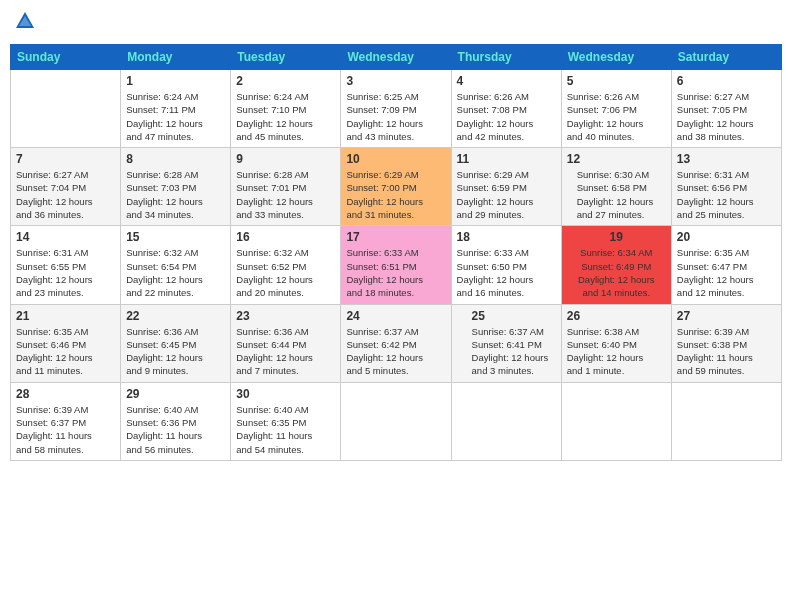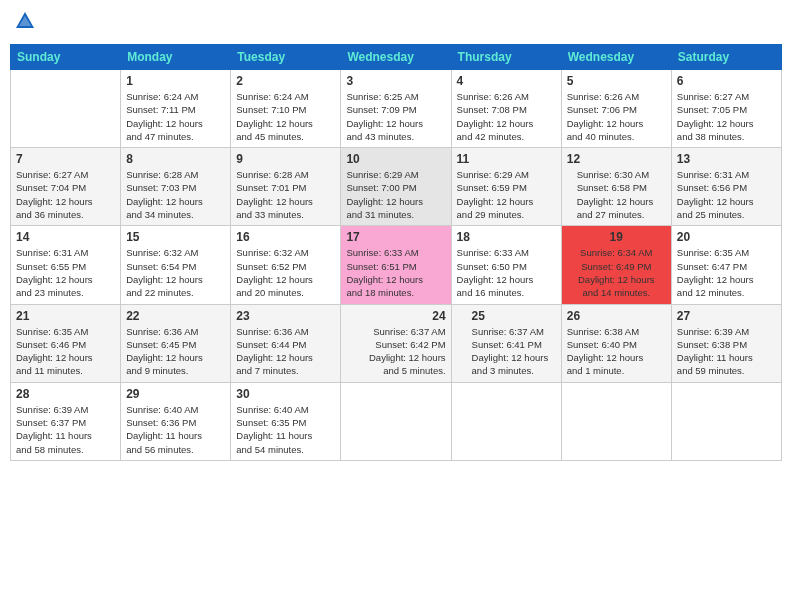--- a/index.html
+++ b/index.html
@@ -185,21 +185,21 @@
 Daylight: 12 hours
 and 34 minutes.</div>
         </td>
         <td style="background: rgb(244, 244, 244);">
           <div class="day-number">9</div>
           <div class="day-info" style="white-space: pre-line;">Sunrise: 6:28 AM
 Sunset: 7:01 PM
 Daylight: 12 hours
 and 33 minutes.</div>
         </td>
-        <td style="background: #e5e5e5;">
+        <td style="background: #fdba74;">
           <div class="day-number">10</div>
           <div class="day-info" style="white-space: pre-line;">Sunrise: 6:29 AM
 Sunset: 7:00 PM
 Daylight: 12 hours
 and 31 minutes.</div>
         </td>
         <td style="background: rgb(244, 244, 244);">
           <div class="day-number">11</div>
           <div class="day-info" style="white-space: pre-line;">Sunrise: 6:29 AM
 Sunset: 6:59 PM
@@ -287,21 +287,21 @@
 Daylight: 12 hours
 and 9 minutes.</div>
         </td>
         <td style="background: rgb(244, 244, 244);">
           <div class="day-number">23</div>
           <div class="day-info" style="white-space: pre-line;">Sunrise: 6:36 AM
 Sunset: 6:44 PM
 Daylight: 12 hours
 and 7 minutes.</div>
         </td>
-        <td style="background: rgb(244, 244, 244); text-align: right;">
+        <td style="background: rgb(244, 244, 244);">
           <div class="day-number">24</div>
           <div class="day-info" style="white-space: pre-line;">Sunrise: 6:37 AM
 Sunset: 6:42 PM
 Daylight: 12 hours
 and 5 minutes.</div>
         </td>
         <td style="background: rgb(244, 244, 244); padding-left: 20px;">
           <div class="day-number">25</div>
           <div class="day-info" style="white-space: pre-line;">Sunrise: 6:37 AM
 Sunset: 6:41 PM

